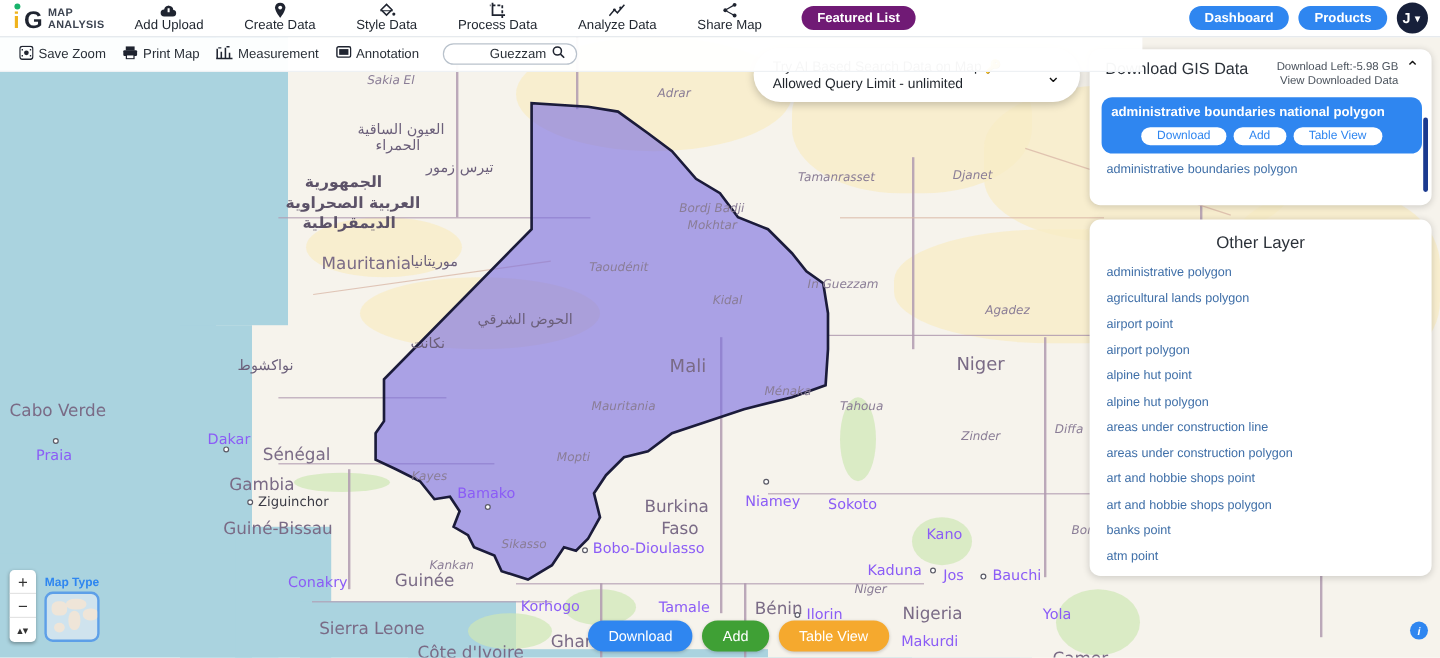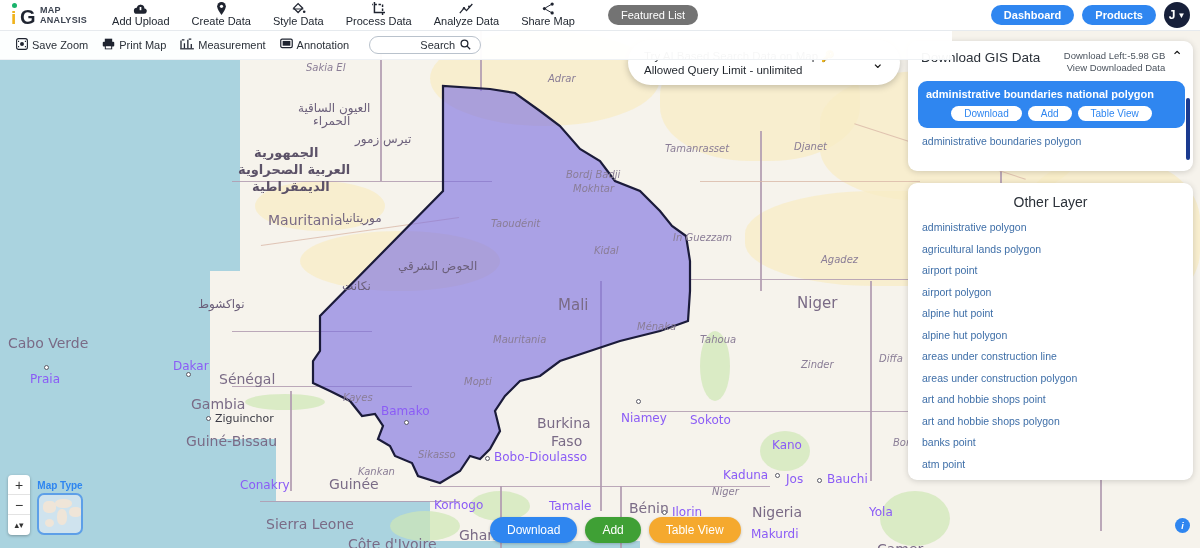--- a/index.html
+++ b/index.html
@@ -27,29 +27,29 @@
     border-radius: 50%; background: #19b36b;
   }
   .brand-g {
     position: absolute; left: 11px; top: 5px; font-size: 20px; font-weight: bold;
     color: #1f2430; line-height: 20px;
   }
   .brand-text {
     font-size: 9px; font-weight: bold; color: #3c4350; line-height: 10px;
     letter-spacing: .3px; margin-left: 1px;
   }
-  .nav { display: flex; align-items: center; margin-left: 14px; gap: 0; }
+  .nav { display: flex; align-items: center; margin-left: 14px; gap: 12px; }
   .nav-item {
     display: flex; flex-direction: column; align-items: center; justify-content: center;
     padding: 0 11px; cursor: pointer; height: 31px;
   }
   .nav-icon { height: 13px; display: flex; align-items: center; justify-content: center; }
   .nav-label { font-size: 11px; color: #222831; line-height: 13px; white-space: nowrap; }
   .featured-pill {
-    margin-left: 22px; background: #737373; color: #fff; font-size: 11px; font-weight: normal;
+    margin-left: 22px; background: #701a75; color: #fff; font-size: 11px; font-weight: bold;
     padding: 4px 13px; border-radius: 11px; cursor: pointer; white-space: nowrap;
   }
   .header-right {
     margin-left: auto; display: flex; align-items: center; gap: 8px; margin-right: 10px;
   }
   .hbtn {
     background: #2f86f0; color: #fff; font-size: 11px; font-weight: bold;
     padding: 4px 13px; border-radius: 11px; cursor: pointer; white-space: nowrap;
   }
   .avatar {
@@ -477,21 +477,21 @@
     <div class="mt-item">
       <span>
         <svg width="13" height="12" viewBox="0 0 15 14">
             <rect x="0.8" y="1.2" width="13.4" height="10" rx="1.6" fill="none" stroke="#1f2430" stroke-width="1.4"></rect>
             <rect x="3" y="3.4" width="9" height="5.6" fill="#1f2430"></rect>
           </svg>
       </span>
       <span>Annotation</span>
     </div>
     <div class="search-box">
-      <span>Search</span>
+      <span>Guezzam</span>
       <span>
         <svg width="11" height="11" viewBox="0 0 13 13">
             <circle cx="5.3" cy="5.3" r="4" fill="none" stroke="#1f2430" stroke-width="1.5"></circle>
             <path d="M8.4 8.4 12 12" stroke="#1f2430" stroke-width="1.6"></path>
           </svg>
       </span>
     </div>
   </div>
 
   <div class="ai-bar">

